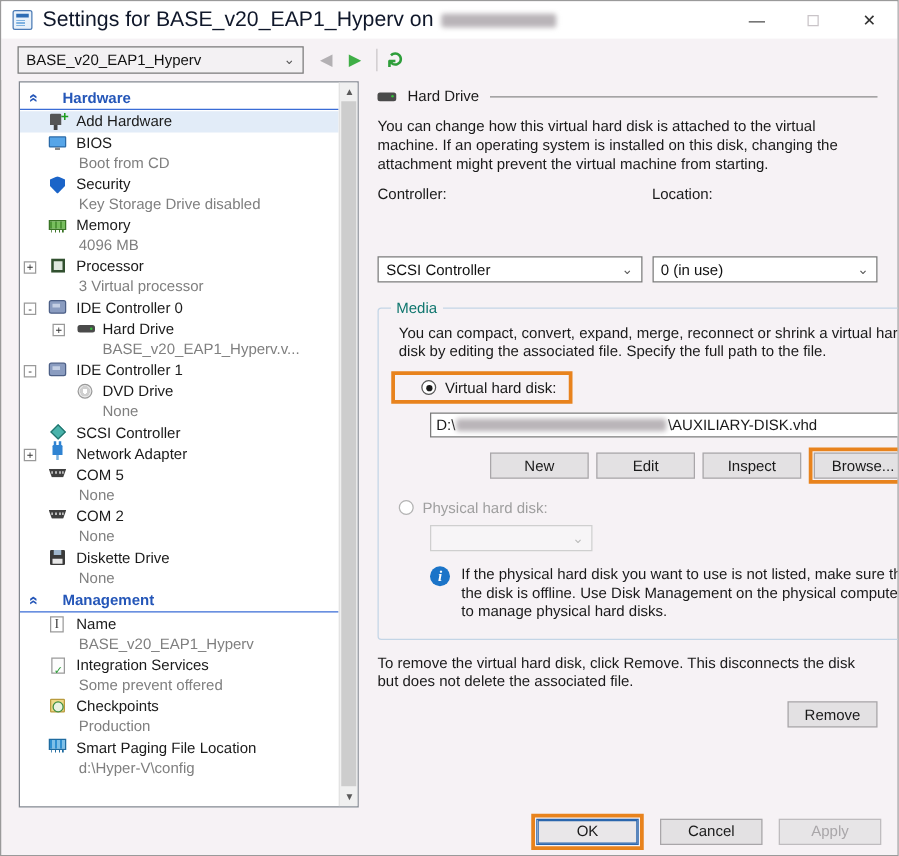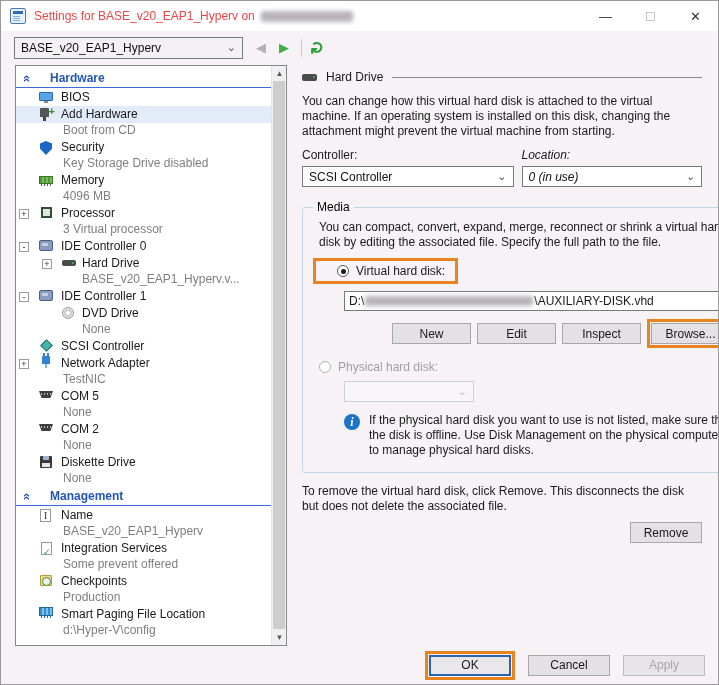--- a/index.html
+++ b/index.html
@@ -10,21 +10,21 @@
     border: 1px solid #9a9a9a; position: relative; overflow: hidden;
     display: flex; flex-direction: column;
   }
   
   .titlebar { height: 30px; background: #ffffff; display: flex; align-items: center; flex: none; }
   .app-icon { width: 16px; height: 16px; margin: 0 8px 0 9px; position: relative; flex: none;
     background: #e8f1fa; border: 1px solid #4a7ab5; border-radius: 2px; }
   .app-icon::before { content:""; position:absolute; left:2px; top:2px; right:2px; height:3px; background:#2e6db5; }
   .app-icon::after { content:""; position:absolute; left:2px; top:7px; right:5px; height:5px;
     background: repeating-linear-gradient(#7fb2e0 0 1px, transparent 1px 2px); }
-  .title-text { font-size: 12px; color: #ef4444; white-space: nowrap; }
+  .title-text { font-size: 17px; color: #0f172a; white-space: nowrap; }
   .blur-chip { display:inline-block; vertical-align: middle; background:#b9b4b8; border-radius:2px; filter: blur(2px); }
   .title-blur { width: 92px; height: 11px; margin-left: 6px; }
   .win-controls { margin-left: auto; display: flex; height: 100%; }
   .win-btn { width: 45px; height: 100%; display: flex; align-items: center; justify-content: center;
     font-size: 13px; color: #333; cursor: default; }
   .max-glyph { width: 9px; height: 9px; border: 1px solid #c9c4c8; display:block; }
   
   .toolbar { height: 33px; background: #f6f2f5; display: flex; align-items: center; padding-left: 13px; flex: none; }
   .vm-select { width: 229px; height: 22px; background: #f3f1f3; border: 1px solid #7a7a7a;
     display: flex; align-items: center; font-size: 12px; color: #111; padding: 0 6px; }
@@ -97,31 +97,31 @@
      background: repeating-linear-gradient(90deg,#1f6ba0 0 1px, transparent 1px 3px); }
   
   .panel { flex: 1; padding: 5px 3px 0 15px; font-size: 12px; color: #1a1a1a; min-width: 0; }
   .section-hd { display: flex; align-items: center; gap: 9px; }
   .sec-icon { width: 15px; height: 7px; background: #4a4a4a; border-radius: 2px; position: relative; flex: none; }
   .sec-icon::after { content:""; position:absolute; right:2px; top:2px; width:2.5px; height:2.5px; background:#35c23a; border-radius:50%; }
   .section-hd .sec-title { font-size: 12px; white-space: nowrap; }
   .section-hd .rule { flex: 1; height: 1px; background: #8a8a8a; margin-top: 1px; }
   .para { line-height: 15px; margin-top: 10px; max-width: 452px; }
   .ctl-row { display: flex; margin-top: 9px; }
-  .ctl-col { display: flex; flex-direction: column; }
+  .ctl-col { display: flex; flex-direction: column; gap: 39px; }
   .ctl-col.left { width: 232px; margin-right: 8px; }
-  .ctl-col.right { width: 198px; font-style: italic; }
+  .ctl-col.right { width: 198px; }
   .ctl-label { margin-bottom: 4px; }
   .dd { height: 21px; background: #fff; border: 1px solid #7a7a7a; display: flex; align-items: center;
     padding: 0 6px; color: #111; }
   .dd .dd-arrow { margin-left: auto; color: #555; font-size: 11px; }
   .dd.disabled { border-color: #cfcfcf; background: #f7f5f7; color: #aaa; width: 130px; }
   .dd.disabled .dd-arrow { color: #bbb; }
   fieldset.media { margin-top: 13px; border: 1px solid #c3d5e6; border-radius: 3px; padding: 4px 10px 14px 8px; max-width: 452px; }
-  fieldset.media legend { font-size: 12px; padding: 0 4px; margin-left: 2px; color: #000000; }
+  fieldset.media legend { font-size: 12px; padding: 0 4px; margin-left: 2px; color: #0f766e; }
   .media-intro { line-height: 15px; margin: 2px 0 8px 8px; max-width: 420px; }
   .orange-box { border: 3px solid #e8831d; display: inline-flex; align-items: center; }
   .radio-box { padding: 3px 10px 3px 21px; gap: 7px; margin-left: 2px; }
   .radio { width: 12px; height: 12px; border-radius: 50%; border: 1px solid #555; background:#fff; position: relative; flex:none; }
   .radio.checked::after { content:""; position:absolute; left:2.5px; top:2.5px; width:5px; height:5px; border-radius:50%; background:#1a1a1a; }
   .radio.disabled { border-color: #b3b3b3; }
   .path-row { margin: 7px 0 0 33px; }
   .path-input { width: 385px; height: 20px; background: #fff; border: 1px solid #7a7a7a; display: flex;
     align-items: center; padding: 0 4px; white-space: nowrap; overflow: hidden; }
   .path-blur { width: 168px; height: 10px; margin: 0 1px; }
@@ -179,28 +179,28 @@
 
   <div class="main">
 
     <div class="sidebar">
       <div class="side-content">
         <div class="tree-header">
           <span class="hdr-chev">«</span>
           <span>Hardware</span>
         </div>
 
-        <div class="tree-item">
-          <span class="ic ic-bios"></span>
-          <span>BIOS</span>
-        </div>
-
         <div class="tree-item selected">
           <span class="ic ic-addhw"></span>
           <span>Add Hardware</span>
+        </div>
+
+        <div class="tree-item">
+          <span class="ic ic-bios"></span>
+          <span>BIOS</span>
         </div>
         <div class="tree-sub">Boot from CD</div>
 
         <div class="tree-item">
           <span class="ic ic-shield"></span>
           <span>Security</span>
         </div>
         <div class="tree-sub">Key Storage Drive disabled</div>
 
         <div class="tree-item">
@@ -244,21 +244,20 @@
         <div class="tree-item">
           <span class="ic ic-scsi"></span>
           <span>SCSI Controller</span>
         </div>
 
         <div class="tree-item">
           <span class="expander">+</span>
           <span class="ic ic-net"></span>
           <span>Network Adapter</span>
         </div>
-        <div class="tree-sub">TestNIC</div>
 
         <div class="tree-item">
           <span class="ic ic-com"></span>
           <span>COM 5</span>
         </div>
         <div class="tree-sub">None</div>
 
         <div class="tree-item">
           <span class="ic ic-com"></span>
           <span>COM 2</span>

